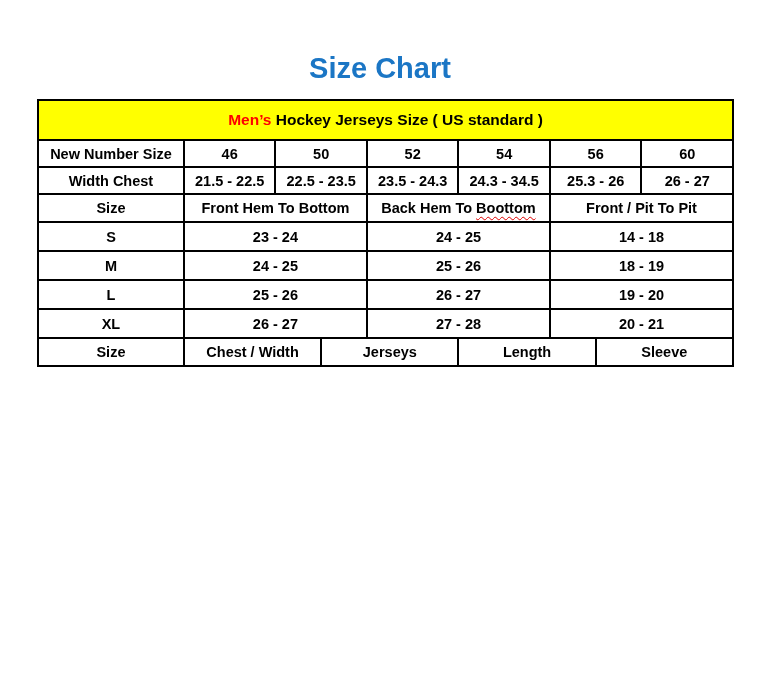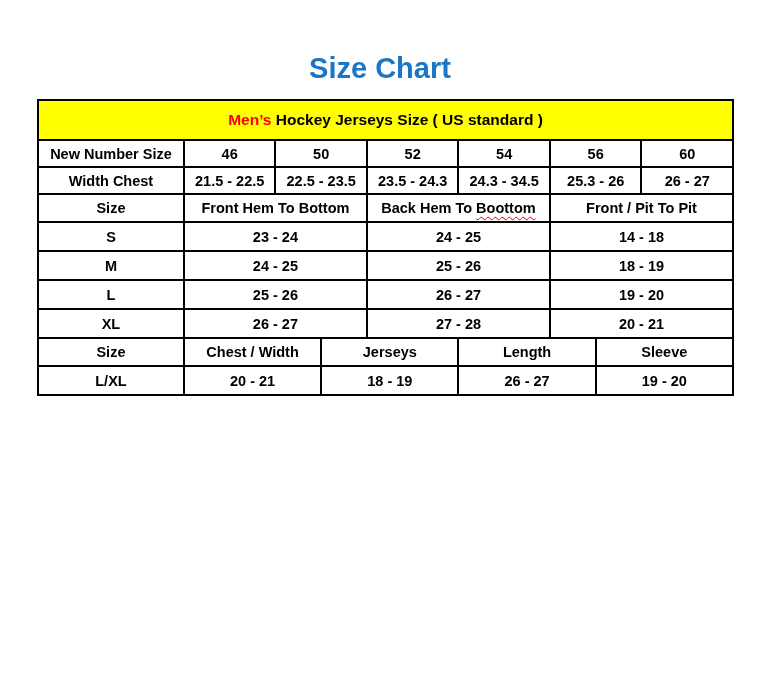--- a/index.html
+++ b/index.html
@@ -139,23 +139,16 @@
           <col style="width: 19.75%;">
         </colgroup>
         <tbody>
           <tr class="cols-row">
             <th>Size</th>
             <th>Chest / Width</th>
             <th>Jerseys</th>
             <th>Length</th>
             <th>Sleeve</th>
           </tr>
-          <tr class="data-row">
-            <th>L/XL</th>
-            <td>20 - 21</td>
-            <td>18 - 19</td>
-            <td>26 - 27</td>
-            <td>19 - 20</td>
-          </tr>
         </tbody>
       </table>
   </div>
 </div>
 
 </body></html>

